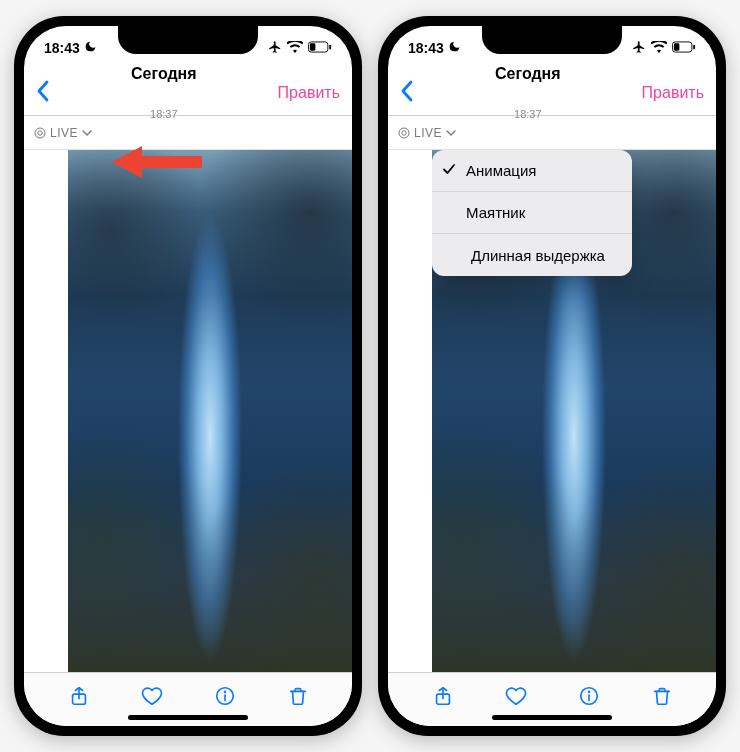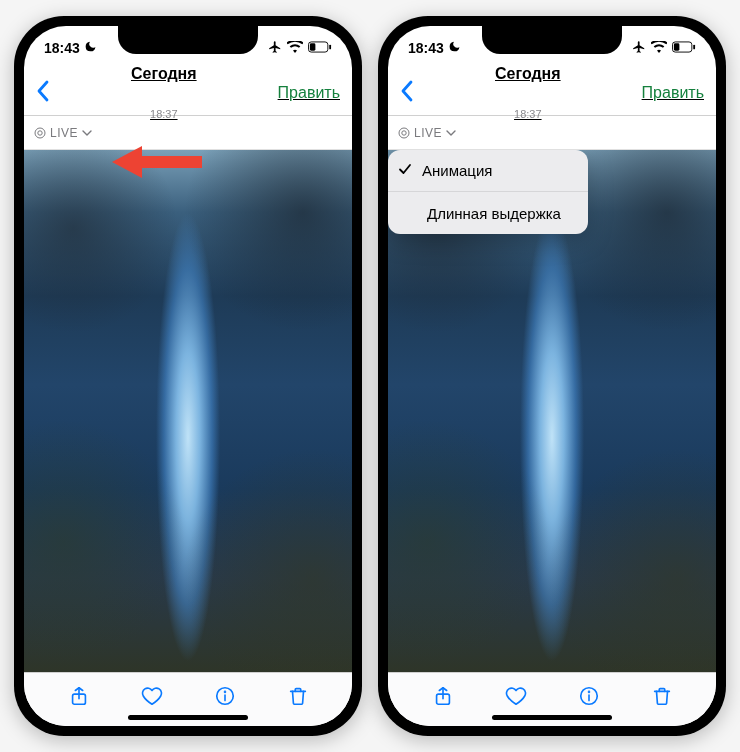--- a/index.html
+++ b/index.html
@@ -15,32 +15,32 @@
     position: absolute; top: 0; left: 50%; transform: translateX(-50%);
     width: 140px; height: 28px; background: #000; border-radius: 0 0 18px 18px; z-index: 50;
   }
   .status-bar {
     height: 44px; display: flex; justify-content: space-between; align-items: center; padding: 0 20px; font-size: 14px; font-weight: 600; color: #000;
   }
   .status-left { display: flex; align-items: center; gap: 4px; }
   .status-right { display: flex; align-items: center; gap: 5px; }
   .status-right svg, .status-right .icon-slot { display: inline-flex; }
   .nav-bar {
-    height: 46px; display: flex; align-items: center; justify-content: space-between; padding: 0 12px; border-bottom: 0.5px solid #d0d0d0; text-decoration: underline;
+    height: 46px; display: flex; align-items: center; justify-content: space-between; padding: 0 12px; border-bottom: 0.5px solid #d0d0d0;
   }
   .nav-back svg { width: 14px; height: 22px; }
   .nav-title { text-align: center; flex: 1; }
   .nav-title .title { font-size: 16px; font-weight: 600; line-height: 1.1; }
   .nav-title .subtitle { font-size: 11px; color: #8a8a8e; line-height: 1.1; margin-top: 25px; }
-  .nav-edit { color: #15803d; font-size: 16px; }
+  .nav-edit { color: #ec4899; font-size: 16px; }
   .live-bar { height: 34px; display: flex; align-items: center; padding: 0 10px; border-bottom: 0.5px solid #e0e0e0; }
   .live-badge { display: flex; align-items: center; gap: 4px; color: #7a7a7e; font-size: 12px; font-weight: 500; letter-spacing: 0.5px; text-align: center; }
   .live-badge svg.ring { width: 12px; height: 12px; }
   .live-badge svg.chev { width: 10px; height: 10px; }
-  .content { flex: 1; position: relative; background: #3b82f6; overflow: hidden; }
+  .content { flex: 1; position: relative; background: #3b82f6; overflow: hidden; margin-left: 44px; }
   .photo {
     position: absolute; inset: 0;
     background:
       radial-gradient(ellipse 40px 280px at 50% 55%, rgba(200,235,255,0.95) 0%, rgba(140,200,245,0.85) 30%, rgba(70,140,210,0.55) 60%, transparent 80%),
       linear-gradient(180deg, #7aa0b8 0%, #3a5f7d 12%, #1e3b57 28%, #22456a 45%, #1a3a5c 65%, #28394a 82%, #2e3528 100%),
       radial-gradient(circle at 20% 30%, #4a6a8a 0%, transparent 25%),
       radial-gradient(circle at 80% 40%, #3a5a7a 0%, transparent 30%);
   }
   .photo::before {
     content: ""; position: absolute; inset: 0;
@@ -238,20 +238,23 @@
       <div class="dropdown">
         <div class="dropdown-item">
           <span class="check">
             <svg width="14" height="14" viewBox="0 0 14 14" fill="none" stroke="#000" stroke-width="1.8" stroke-linecap="round" stroke-linejoin="round">
                 <polyline points="2,7.5 5.5,11 12,3"></polyline>
               </svg>
           </span>
           <span>Анимация</span>
         </div>
         <div class="dropdown-item">
+          <span>Маятник</span>
+        </div>
+        <div class="dropdown-item">
           <span>Длинная выдержка</span>
         </div>
       </div>
     </div>
 
     <div class="toolbar">
       <span>
         <svg viewBox="0 0 24 24" fill="none" stroke="#0a7aff" stroke-width="1.8" stroke-linecap="round" stroke-linejoin="round">
             <path d="M12 3v12"></path>
             <path d="M8 6l4-3 4 3"></path>

